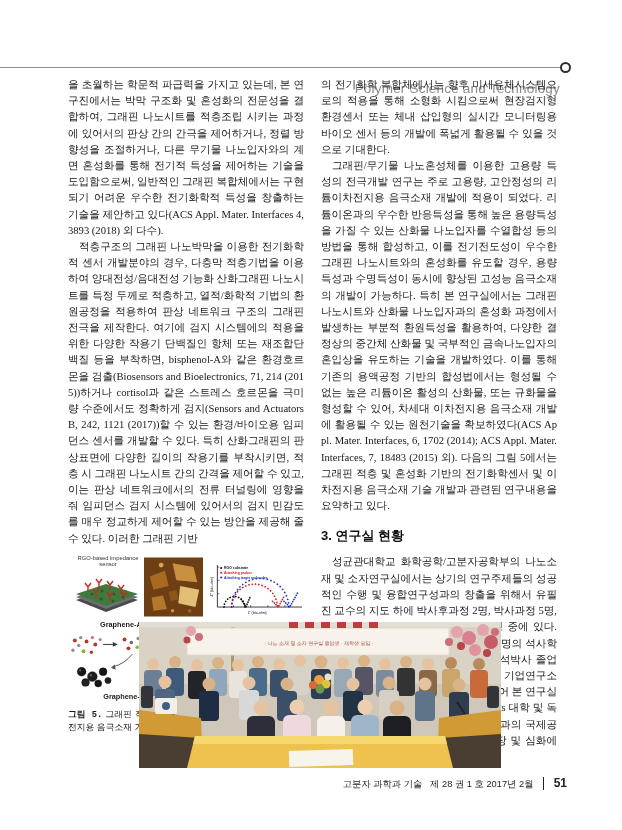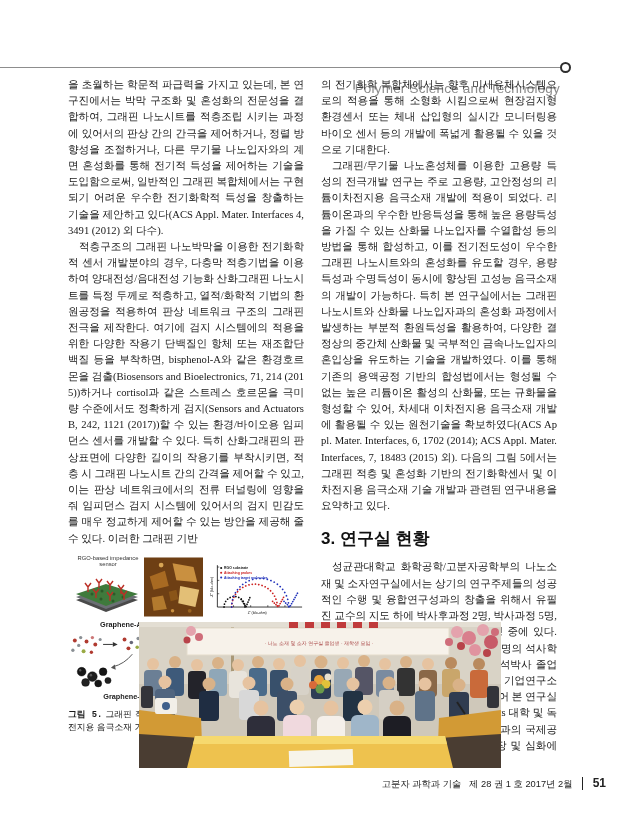--- a/index.html
+++ b/index.html
@@ -10,54 +10,54 @@
         font-size:13.5px;color:#8b8b8b;letter-spacing:.2px;margin-top:43px;}
   .header-rule{position:absolute;top:67px;left:0;width:562px;height:1px;background:#8d8d8d;}
   .header-dot{position:absolute;top:62px;left:560px;width:7px;height:7px;border:2.2px solid #2d2d2d;
         border-radius:50%;background:#fff;}
   
   .cols{position:absolute;top:77px;left:68px;width:490px;display:flex;gap:17px;}
   .col{width:236px;}
   p.body{margin:0;font-size:10.6px;line-height:16.2px;text-align:justify;word-break:break-all;
         text-justify:inter-character;}
   p.ind{text-indent:11px;}
-  .sec-head{font-family:"Liberation Sans",sans-serif;font-weight:bold;font-size:17px;
+  .sec-head{font-family:"Liberation Sans",sans-serif;font-weight:bold;font-size:13px;
         margin:13px 0 9px 0;color:#101010;}
   
   .figure{margin-top:7px;}
   .fig-row{display:flex;gap:2px;align-items:flex-end;}
   .fig-label{font-family:"Liberation Sans",sans-serif;font-weight:bold;font-size:7.3px;
         text-align:center;margin:2px 0 3px 0;color:#222;}
   .sensor-wrap{position:relative;width:74px;height:64px;}
   .sensor-label{position:absolute;top:1px;left:8px;width:64px;font-family:"Liberation Sans",sans-serif;
         font-size:5.8px;line-height:6.5px;text-align:center;color:#333;}
   .caption{margin-top:7px;font-family:"Liberation Sans",sans-serif;font-size:8.8px;
         line-height:12.5px;text-align:justify;color:#1a1a1a;}
   .caption b{font-weight:bold;font-family:Liberation Mono, monospace;}
   
   .photo{position:absolute;top:622px;left:139px;width:362px;height:146px;}
   .footer{position:absolute;top:776px;left:0;width:567px;text-align:right;
-        font-family:"Liberation Sans",sans-serif;font-size:9.3px;color:#222;padding-left:39px;}
+        font-family:"Liberation Sans",sans-serif;font-size:9.3px;color:#222;}
   .footer .sep{display:inline-block;width:1px;height:13px;background:#222;margin:0 7px -3px 7px;}
   .footer .pagenum{font-weight:bold;font-size:12px;}
   svg{display:block;}
 </style>
 </head>
 <body>
 
 <div class="page">
 
   <div class="journal-title">Polymer Science and Technology</div>
   <div class="header-rule"></div>
   <div class="header-dot"></div>
 
   <div class="cols">
 
     <div class="col">
-      <p class="body">을 초월하는 학문적 파급력을 가지고 있는데, 본 연구진에서는 박막 구조화 및 혼성화의 전문성을 결합하여, 그래핀 나노시트를 적층조립 시키는 과정에 있어서의 판상 간의 간극을 제어하거나, 정렬 방향성을 조절하거나, 다른 무기물 나노입자와의 계면 혼성화를 통해 전기적 특성을 제어하는 기술을 도입함으로써, 일반적인 그래핀 복합체에서는 구현되기 어려운 우수한 전기화학적 특성을 창출하는 기술을 제안하고 있다(ACS Appl. Mater. Interfaces 4, 3491 (2012) 외 다수).</p>
+      <p class="body">을 초월하는 학문적 파급력을 가지고 있는데, 본 연구진에서는 박막 구조화 및 혼성화의 전문성을 결합하여, 그래핀 나노시트를 적층조립 시키는 과정에 있어서의 판상 간의 간극을 제어하거나, 정렬 방향성을 조절하거나, 다른 무기물 나노입자와의 계면 혼성화를 통해 전기적 특성을 제어하는 기술을 도입함으로써, 일반적인 그래핀 복합체에서는 구현되기 어려운 우수한 전기화학적 특성을 창출하는 기술을 제안하고 있다(ACS Appl. Mater. Interfaces 4, 3893 (2018) 외 다수).</p>
       <p class="body ind">적층구조의 그래핀 나노박막을 이용한 전기화학적 센서 개발분야의 경우, 다층막 적층기법을 이용하여 양대전성/음대전성 기능화 산화그래핀 나노시트를 특정 두께로 적층하고, 열적/화학적 기법의 환원공정을 적용하여 판상 네트워크 구조의 그래핀 전극을 제작한다. 여기에 검지 시스템에의 적용을 위한 다양한 작용기 단백질인 항체 또는 재조합단백질 등을 부착하면, bisphenol-A와 같은 환경호르몬을 검출(Biosensors and Bioelectronics, 71, 214 (2015))하거나 cortisol과 같은 스트레스 호르몬을 극미량 수준에서도 정확하게 검지(Sensors and Actuators B, 242, 1121 (2017))할 수 있는 환경/바이오용 임피던스 센서를 개발할 수 있다. 특히 산화그래핀의 판상표면에 다양한 길이의 작용기를 부착시키면, 적층 시 그래핀 나노시트 간의 간격을 제어할 수 있고, 이는 판상 네트워크에서의 전류 터널링에 영향을 줘 임피던스 검지 시스템에 있어서의 검지 민감도를 매우 정교하게 제어할 수 있는 방안을 제공해 줄 수 있다. 이러한 그래핀 기반</p>
 
       <div class="figure">
 
         <div class="fig-row">
           <div class="sensor-wrap">
             <div class="sensor-label">RGO-based impedance sensor</div>
             <svg width="74" height="64" viewBox="0 0 74 64">
               <polygon points="8,46 38,36 70,46 38,58" fill="#4a4a4a"></polygon>
               <polygon points="8,43 38,33 70,43 38,55" fill="#6b6f74"></polygon>

